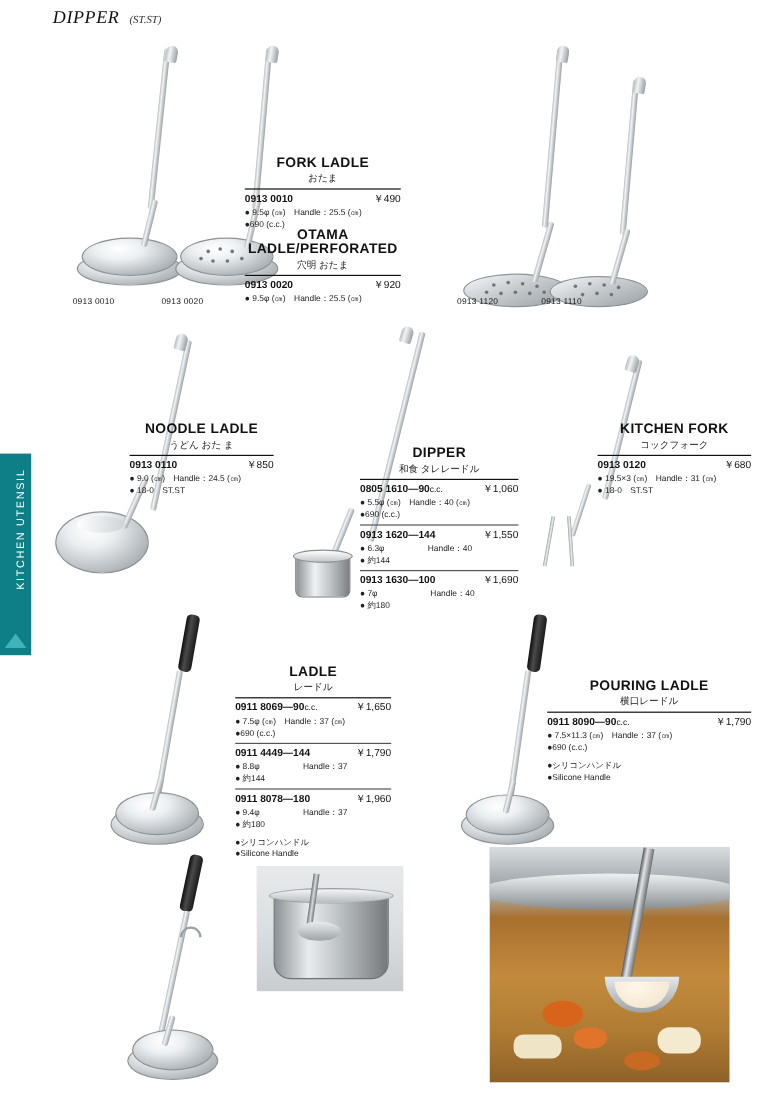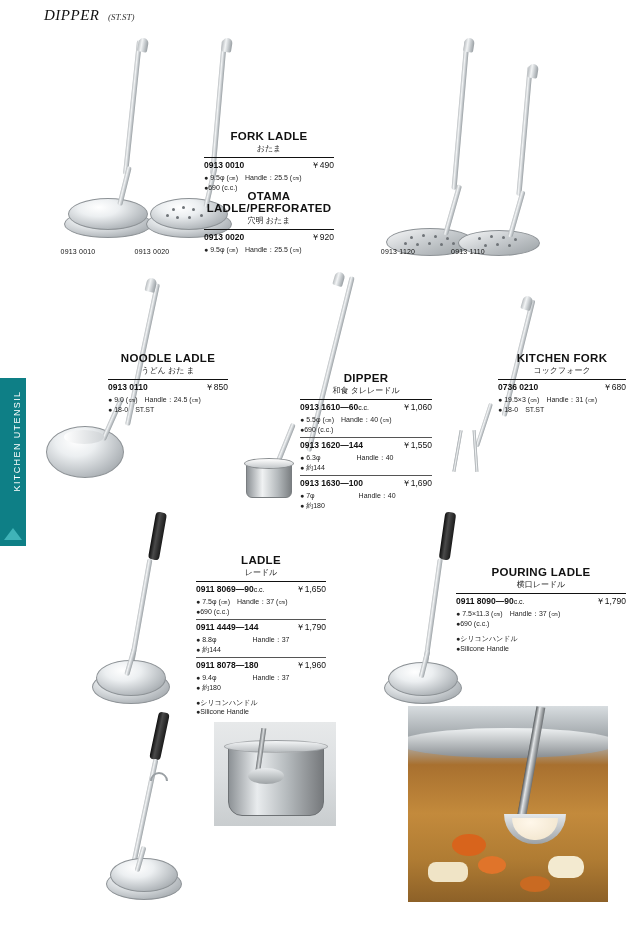--- a/index.html
+++ b/index.html
@@ -238,21 +238,21 @@
     <div class="handle" style="left:62px;top:150px;width:5px;height:48px;transform:rotate(22deg);"></div>
     <div style="position:absolute;left:26px;top:190px;width:44px;height:34px;border-radius:3px 3px 6px 6px;background:linear-gradient(90deg,#8d9296,#f0f2f3 35%,#b4b9bc 70%,#7c8083);border:1px solid #797d80;"></div>
     <div style="position:absolute;left:24px;top:186px;width:48px;height:9px;border-radius:50%;background:linear-gradient(180deg,#fff,#c4c8cb);border:1px solid #8a8e91;"></div>
   </div>
 
   <div class="block" style="left:300px;top:352px;width:132px;margin-top:20px;">
     <div class="prod-title">DIPPER</div>
     <div class="prod-title-jp">和食 タレレードル</div>
     <div class="rule"></div>
     <div class="row">
-      <span class="code"><span>0913 1610—60</span><span style="font-weight:normal;font-size:7px;">c.c.</span></span>
+      <span class="code"><span>0805 1610—90</span><span style="font-weight:normal;font-size:7px;">c.c.</span></span>
       <span class="price">￥1,060</span>
     </div>
     <div class="spec">● 5.5φ (㎝)　Handle：40 (㎝)</div>
     <div class="spec">●690 (c.c.)</div>
     <div class="rule-thin"></div>
     <div class="row">
       <span class="code">0913 1620—144</span>
       <span class="price">￥1,550</span>
     </div>
     <div class="spec"><span>● 6.3φ</span><span style="margin-left:36px;">Handle：40</span></div>
@@ -272,21 +272,21 @@
     <div class="handle" style="left:50px;top:106px;width:4px;height:46px;transform:rotate(18deg);"></div>
     <div style="position:absolute;left:24px;top:134px;width:3px;height:42px;background:linear-gradient(90deg,#9aa0a4,#eef0f1,#9aa0a4);transform:rotate(10deg);"></div>
     <div style="position:absolute;left:42px;top:134px;width:3px;height:42px;background:linear-gradient(90deg,#9aa0a4,#eef0f1,#9aa0a4);transform:rotate(-4deg);"></div>
   </div>
 
   <div class="block" style="left:498px;top:352px;width:128px;">
     <div class="prod-title">KITCHEN FORK</div>
     <div class="prod-title-jp">コックフォーク</div>
     <div class="rule"></div>
     <div class="row">
-      <span class="code">0736 0210</span>
+      <span class="code">0913 0120</span>
       <span class="price">￥680</span>
     </div>
     <div class="spec">● 19.5×3 (㎝)　Handle：31 (㎝)</div>
     <div class="spec">● 18-0　ST.ST</div>
   </div>
 
   <div class="art" style="left:80px;top:510px;width:160px;height:200px;">
     <div class="handle-dark" style="left:72px;top:2px;width:11px;height:48px;transform:rotate(10deg);"></div>
     <div class="handle" style="left:58px;top:48px;width:5px;height:110px;transform:rotate(10deg);"></div>
     <div class="ellipse" style="left:12px;top:160px;width:76px;height:32px;"></div>

